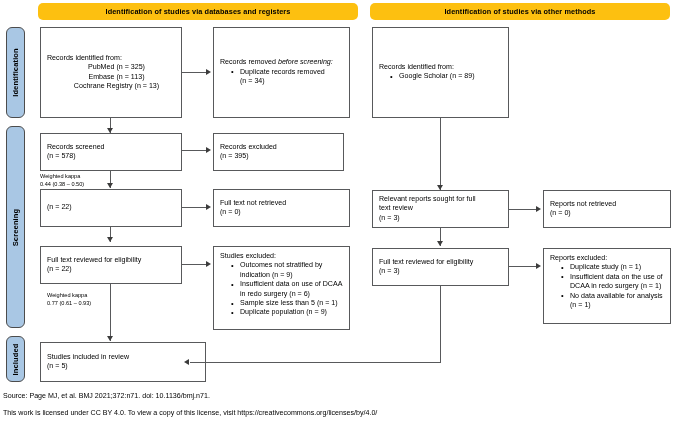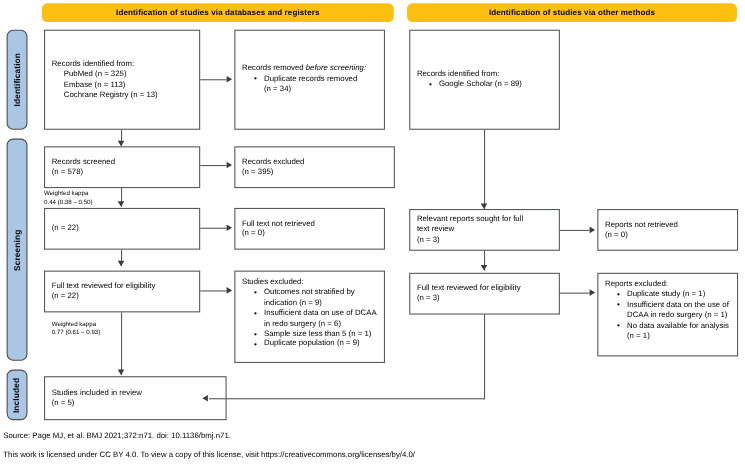--- a/index.html
+++ b/index.html
@@ -60,21 +60,21 @@
     justify-content: center;
     padding: 4px 6px;
   }
   .box p {
     margin: 0;
     font-size: 7.1px;
     line-height: 1.32;
     color: #000;
   }
   .box p.tight { line-height: 1.3; }
-  .indent1 { padding-left: 11px; }
+  .indent1 { padding-left: 11px; text-align: center; }
   em { font-style: italic; }
 
   ul.bullets {
     margin: 0;
     padding: 0 0 0 11px;
     list-style: none;
   }
   ul.bullets li {
     font-size: 7.1px;
     line-height: 1.33;
@@ -177,21 +177,21 @@
 <div class="arrow arrow-right" style="left:206px; top:68.6px;"></div>
 
 <div class="vline" style="left:110px; top:118px; height:15px;"></div>
 <div class="arrow arrow-down" style="left:106.6px; top:128px;"></div>
 
 <div class="node box" style="left:40px; top:133px; width:142px; height:38px;">
   <p>Records screened</p>
   <p>(n = 578)</p>
 </div>
 
-<div class="node box" style="left:213px; top:133px; width:146px; height:38px;">
+<div class="node box" style="left:213px; top:133px; width:131px; height:38px;">
   <p>Records excluded</p>
   <p>(n = 395)</p>
 </div>
 
 <div class="hline" style="left:182px; top:150px; width:24px;"></div>
 <div class="arrow arrow-right" style="left:206px; top:146.6px;"></div>
 
 <div class="kappa" style="left:40px; top:172px;">
   <div>Weighted kappa</div>
   <div>0.44 (0.38 – 0.50)</div>

